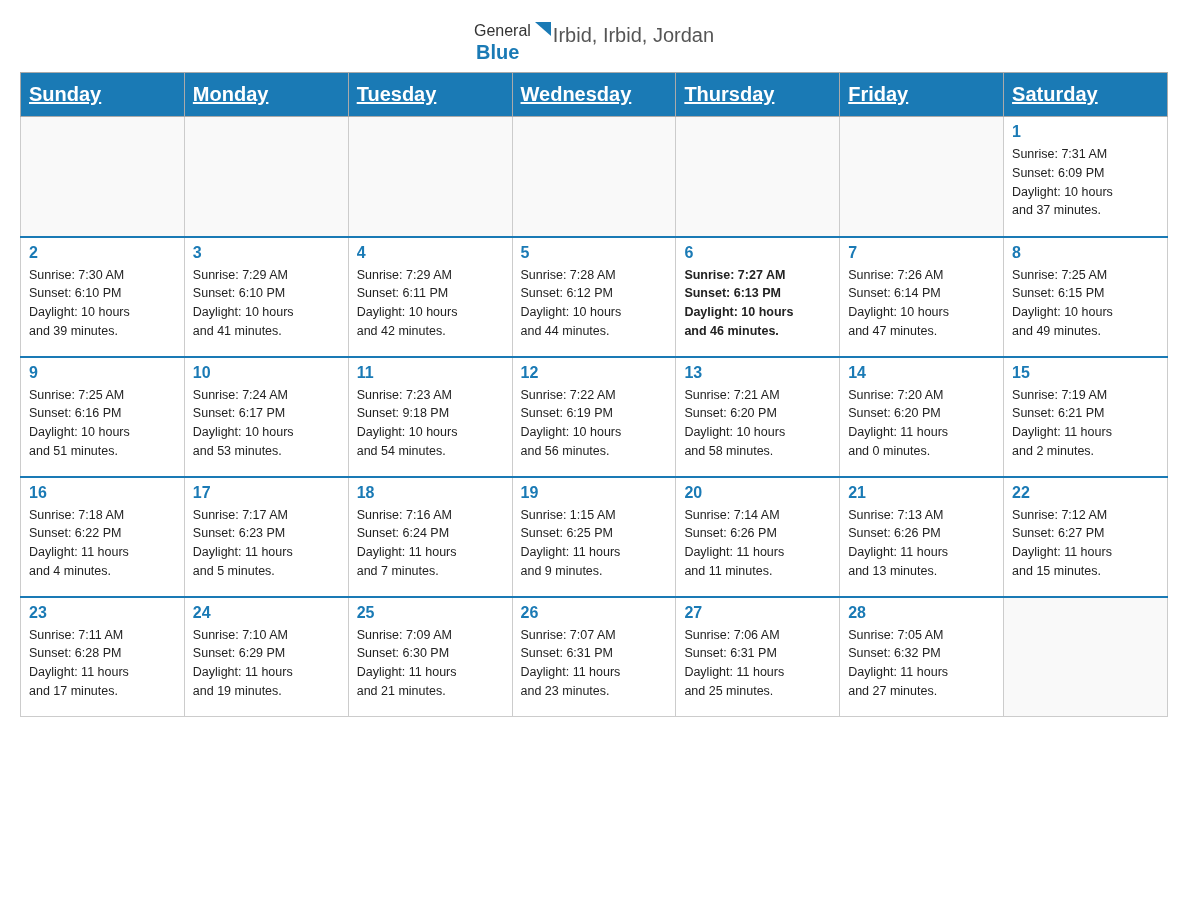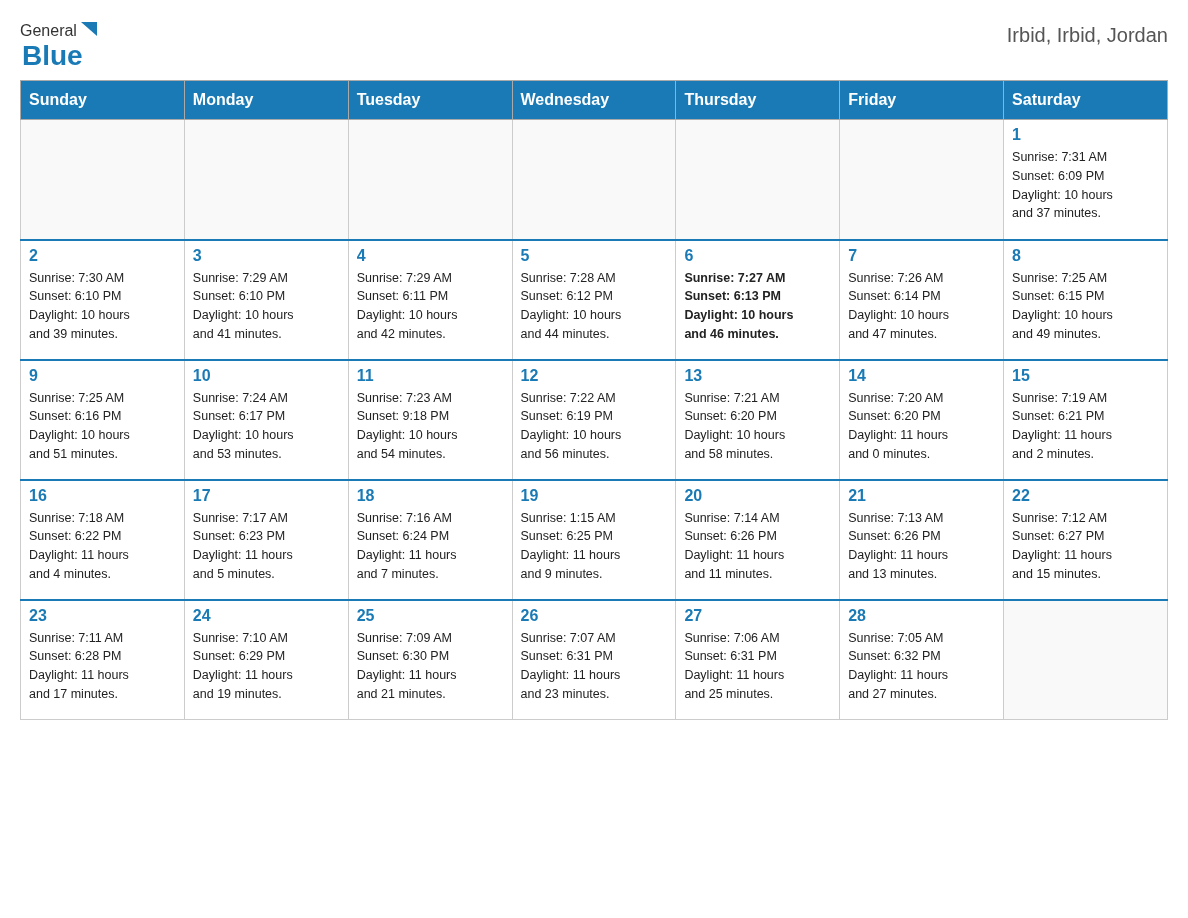--- a/index.html
+++ b/index.html
@@ -5,33 +5,33 @@
     * { box-sizing: border-box; margin: 0; padding: 0; }
     body {
       font-family: Arial, sans-serif;
       background: #fff;
       padding: 20px;
       width: 1188px;
       min-height: 918px;
     }
     .header {
       display: flex;
-      justify-content: space-between;
+      justify-content: center;
       align-items: flex-start;
       margin-bottom: 1px;
     }
     .logo {
       display: flex;
       flex-direction: column;
       align-items: flex-start;
     }
     .logo-general { color: #333; }
     .logo-blue {
       color: #1a7ab5;
-      font-size: 28px;
+      font-size: 20px;
       font-weight: bold;
       margin-top: -4px;
       margin-left: 2px;
     }
     .title-block {
       text-align: right;
     }
     .month-title {
       font-size: 48px;
       font-weight: bold;
@@ -43,25 +43,26 @@
       margin-top: 4px;
     }
     .calendar {
       width: 100%;
       border-collapse: collapse;
       margin-top: 10px;
     }
     .calendar th {
       background-color: #1a7ab5;
       color: white;
-      font-size: 16px;
+      font-size: 20px;
       font-weight: bold;
       padding: 10px 8px;
       text-align: left;
       border: 1px solid #aaa;
+      text-decoration: underline;
     }
     .calendar td {
       vertical-align: top;
       border: 1px solid #ccc;
       padding: 6px 8px;
       font-size: 13px;
       color: #222;
       width: calc(100% / 7);
       height: 120px;
     }

